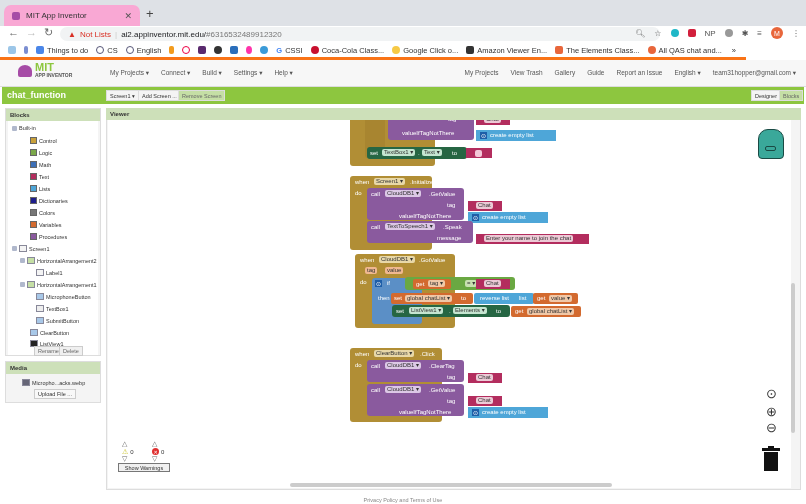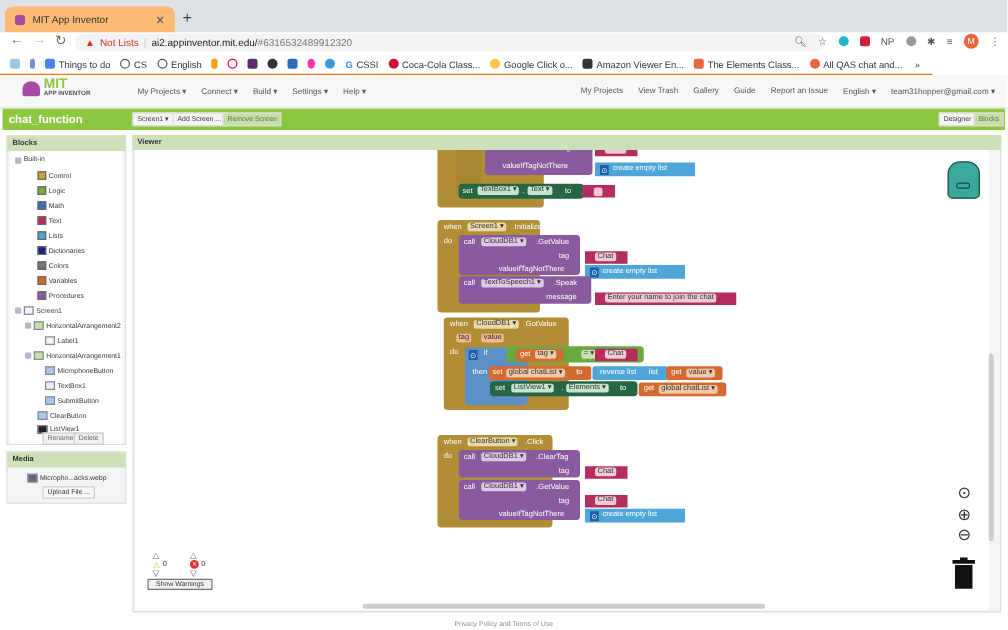--- a/index.html
+++ b/index.html
@@ -1,32 +1,32 @@
 <!DOCTYPE html>
 <html><head>
 <meta charset="utf-8">
 <style>
 *{box-sizing:border-box;margin:0;padding:0}
 body{width:806px;height:504px;overflow:hidden;font-family:"Liberation Sans",sans-serif;font-size:7px;color:#333;background:#fff;position:relative}
 .abs{position:absolute}
 
 #tabbar{left:0;top:0;width:806px;height:26px;background:#dee1e6}
-#tab{left:4px;top:5px;width:136px;height:21px;background:#fdba74;border-radius:7px 7px 0 0;display:flex;align-items:center;padding:0 8px;gap:6px;font-size:8px;color:#333}
+#tab{left:4px;top:5px;width:136px;height:21px;background:#f9a8d4;border-radius:7px 7px 0 0;display:flex;align-items:center;padding:0 8px;gap:6px;font-size:8px;color:#333}
 #tab .ttl{flex:1}
 #tab .x{font-size:9px;color:#555}
 #newtab{left:146px;top:6px;font-size:13px;color:#444}
 #addrrow{left:0;top:26px;width:806px;height:17px;background:#fff}
 .nav{top:26px;font-size:11px;color:#666}
 #omni{left:60px;top:27px;width:196px;height:14px;border-radius:7px;background:#f1f3f4;width:600px;display:flex;align-items:center;padding-left:8px;gap:4px;font-size:8px}
 #omni .warn{color:#d93025}
 #omni .url{color:#202124}
 #omni .hash{color:#777}
 #exticons{right:6px;top:27px;display:flex;gap:9px;align-items:center;font-size:8px;color:#555}
 .avatar{width:12px;height:12px;border-radius:50%;background:#e8663b;color:#fff;font-size:7px;display:flex;align-items:center;justify-content:center}
-#bookmarks{left:0;top:43px;width:746px;height:17px;background:#fff;border-bottom:1px solid #f97316;display:flex;align-items:center;gap:8px;padding-left:8px;font-size:7.5px;color:#333;white-space:nowrap}
+#bookmarks{left:0;top:43px;width:746px;height:17px;background:#fff;border-bottom:3px solid #f97316;display:flex;align-items:center;gap:8px;padding-left:8px;font-size:7.5px;color:#333;white-space:nowrap}
 .bm{display:flex;align-items:center;gap:3px}
 .fav{width:8px;height:8px;border-radius:2px;display:inline-block}
 
 #apphdr{left:0;top:60px;width:806px;height:27px;background:#f7f7f7;border-bottom:1px solid #ddd}
 #logo{left:18px;top:63px;display:flex;align-items:center;gap:3px}
 #logo .mit{color:#8dc63f;font-weight:bold;font-size:11px;line-height:9px}
 #logo .ai{font-size:5px;color:#555;font-weight:bold}
 #topmenu{left:110px;top:69px;display:flex;gap:12px;font-size:6.5px;color:#555}
 #rightmenu{right:10px;top:69px;display:flex;gap:12px;font-size:6.5px;color:#555}
 

